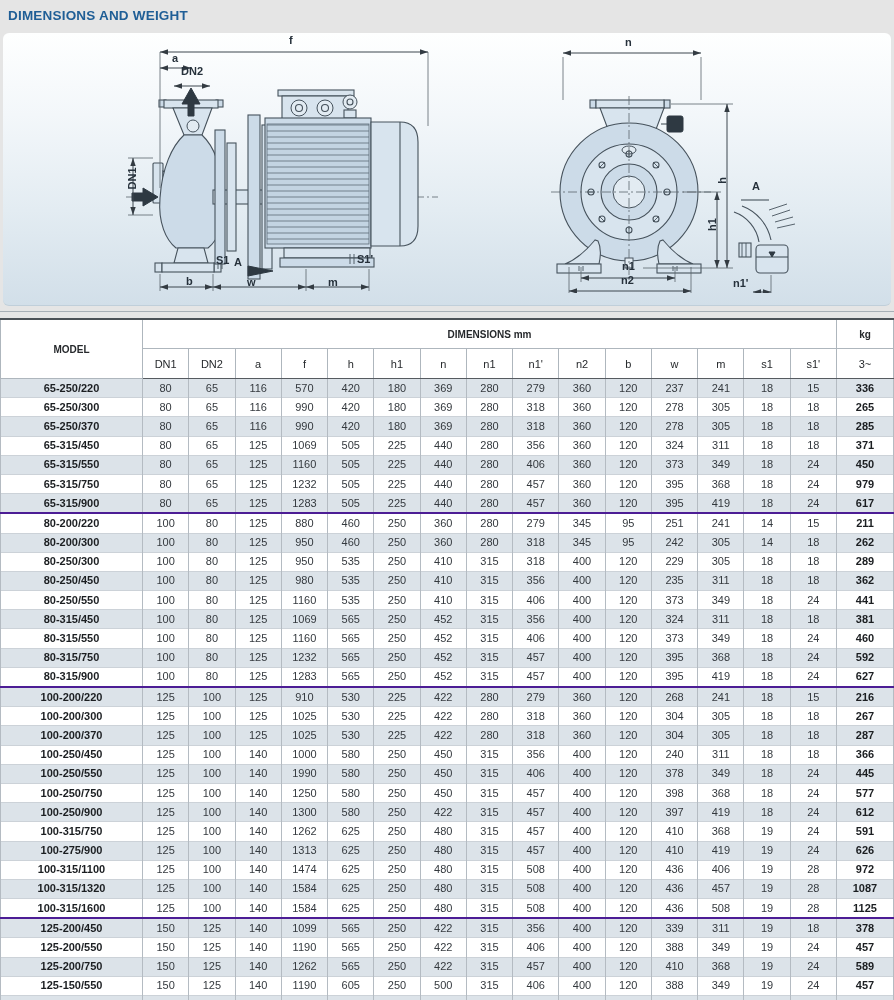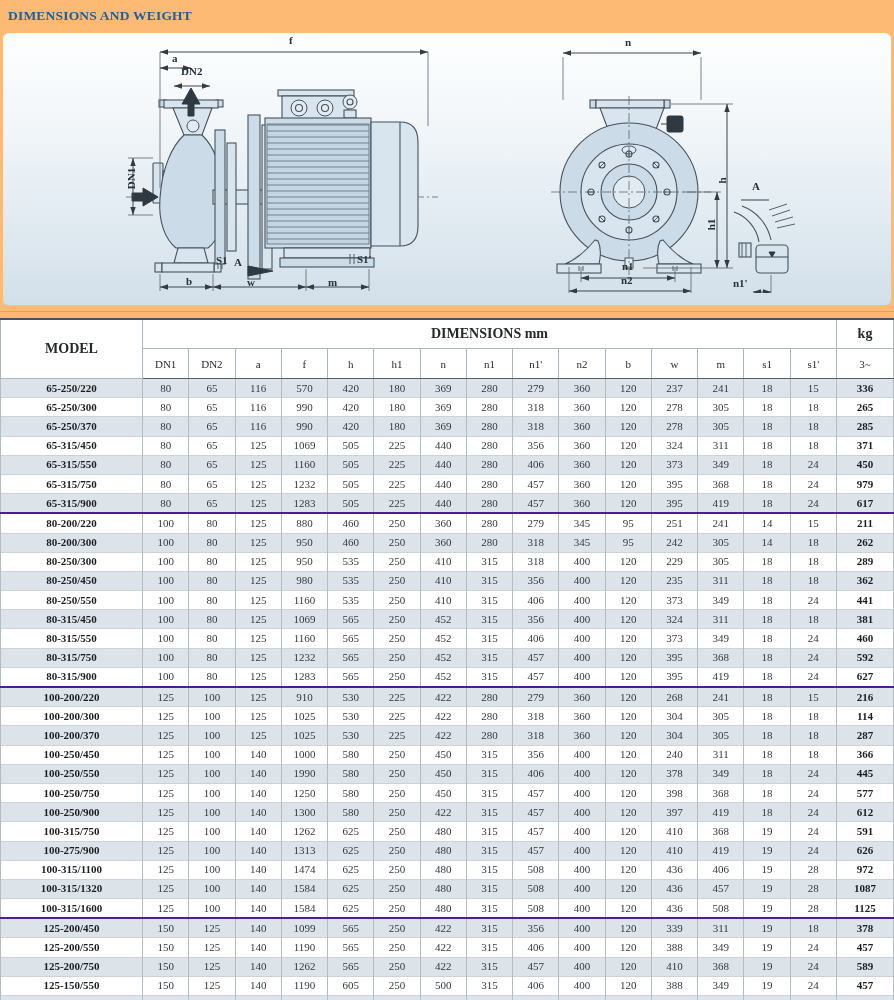--- a/index.html
+++ b/index.html
@@ -1,34 +1,34 @@
 <!DOCTYPE html>
 <html><head>
 <meta charset="utf-8">
 <style>
   html,body{margin:0;padding:0;background:#fff;}
-  #page{position:relative;width:894px;height:1000px;background:#fdba74;overflow:hidden;
-        font-family:Liberation Serif, serif;}
+  #page{position:relative;width:894px;height:1000px;background:#e5e5e5;overflow:hidden;
+        font-family:Liberation Sans, sans-serif;}
   .title{position:absolute;left:8px;top:8px;font-size:13.5px;font-weight:bold;
          color:#1f5e96;letter-spacing:.2px;}
   .panel{position:absolute;left:3px;right:3px;top:33px;height:272px;border-radius:6px;
          background:linear-gradient(180deg,#feffff 0%,#f3f7fa 30%,#e3ecf2 65%,#d2dfe9 100%);
          border-bottom:1px solid #c0cfda;}
   .panel svg{position:absolute;}
   .dim-label{position:absolute;font-size:11px;font-weight:bold;color:#26313b;line-height:1;}
   .rot{transform:rotate(-90deg);transform-origin:center;display:inline-block;}
   .top-rule{position:absolute;left:0;right:0;top:311px;height:1px;background:#a7afb6;}
   table.dims{position:absolute;top:318px;left:0;width:894px;border-collapse:collapse;
              table-layout:fixed;border:1px solid #80888f;border-top:2px solid #4b5156;
              border-bottom:2px solid #4b5156;}
   th,td{text-align:center;vertical-align:middle;padding:0;}
   thead th{font-size:11px;color:#26292c;background:#fff;border:1px solid #aeb6bd;font-weight:400;}
   thead tr:first-child th{height:28px;}
   thead tr:last-child th{height:29px;border-bottom:1.6px solid #565b60;}
-  th.model-h,th.group-h,th.kg-h{font-weight:700;font-size:14px;margin-left:38px;}
+  th.model-h,th.group-h,th.kg-h{font-weight:700;font-size:10px;margin-left:38px;}
   tbody td{font-size:11px;height:18.2px;color:#34393e;
            border-left:1px solid #b4bbc2;border-right:1px solid #b4bbc2;
            border-top:1px solid #ccd2d8;line-height:1;}
   tbody tr:nth-child(odd){background:#dce3e9;}
   tbody tr:nth-child(even){background:#fff;}
   td.model{font-weight:700;color:#1b1e21;}
   td.kg{font-weight:700;color:#1b1e21;}
   tr.group-start td{border-top:2px solid #4c1d95;}
   
   .ln{stroke:#46525c;stroke-width:1.1;fill:none;}
@@ -616,21 +616,21 @@
           <td>225</td>
           <td>422</td>
           <td>280</td>
           <td>318</td>
           <td>360</td>
           <td>120</td>
           <td>304</td>
           <td>305</td>
           <td>18</td>
           <td>18</td>
-          <td class="kg">114</td>
+          <td class="kg">267</td>
         </tr>
         <tr>
           <td class="model">100-200/370</td>
           <td>125</td>
           <td>100</td>
           <td>125</td>
           <td>1025</td>
           <td>530</td>
           <td>225</td>
           <td>422</td>

